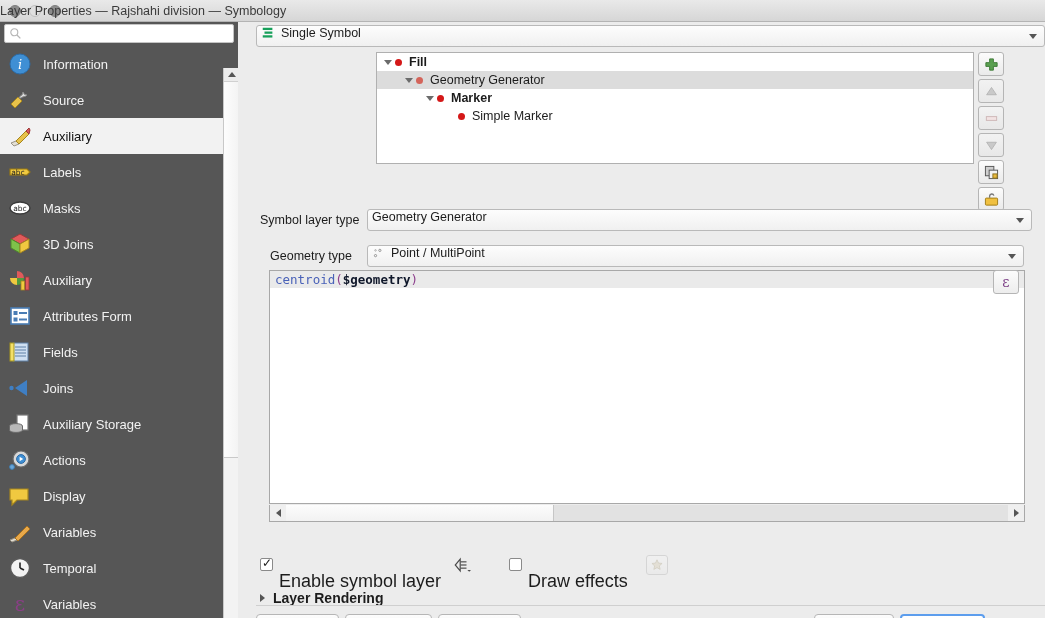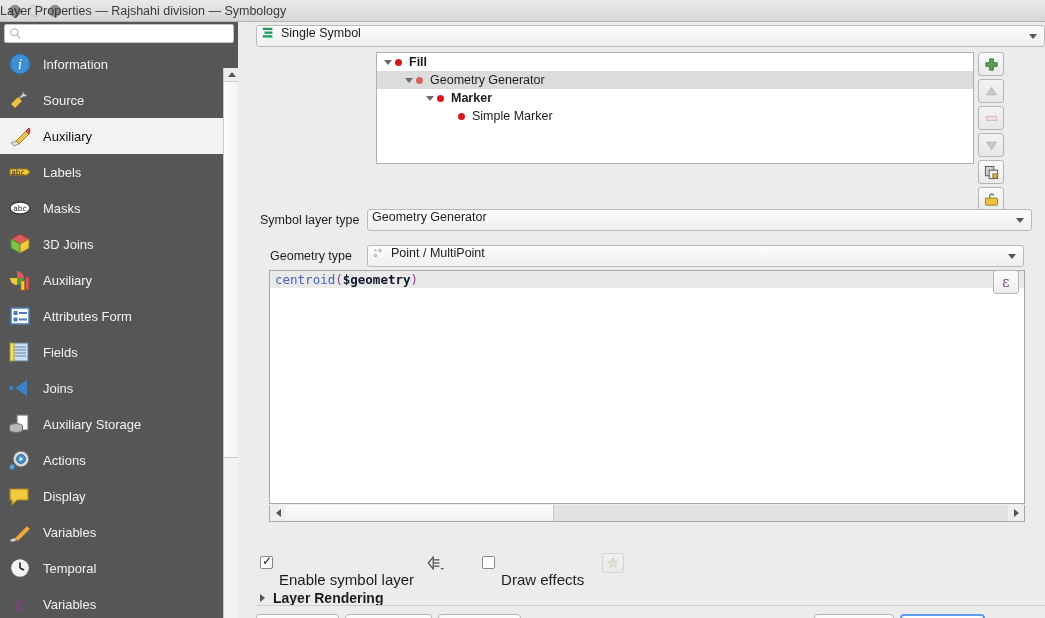--- a/index.html
+++ b/index.html
@@ -167,21 +167,21 @@
   
   #check-row { position: absolute; left: 22px; top: 515px; display: flex; align-items: center; }
   .chk {
     width: 13px; height: 13px; background: #fff; border: 1px solid #8a8a8a;
     border-radius: 2px; margin-right: 6px; position: relative; flex: 0 0 auto;
   }
   .chk.checked::after {
     content: "✓"; position: absolute; left: 1px; top: -3px;
     font-size: 12px; color: #1c1c1c; line-height: 14px;
   }
-  .chk-label { font-size: 15px; margin-right: 10px; margin-top: 34px; }
+  .chk-label { font-size: 18px; margin-right: 10px; margin-top: 34px; }
   .ddbtn {
     width: 22px; height: 20px; display: inline-flex; align-items: center; justify-content: center;
   }
   #effects-btn {
     width: 22px; height: 20px; margin-left: 8px;
     display: inline-flex; align-items: center; justify-content: center;
     background: linear-gradient(to bottom, #f4f4f4, #e9e9e9);
     border: 1px solid #c4c4c4; border-radius: 3px; opacity: .55;
   }
 

